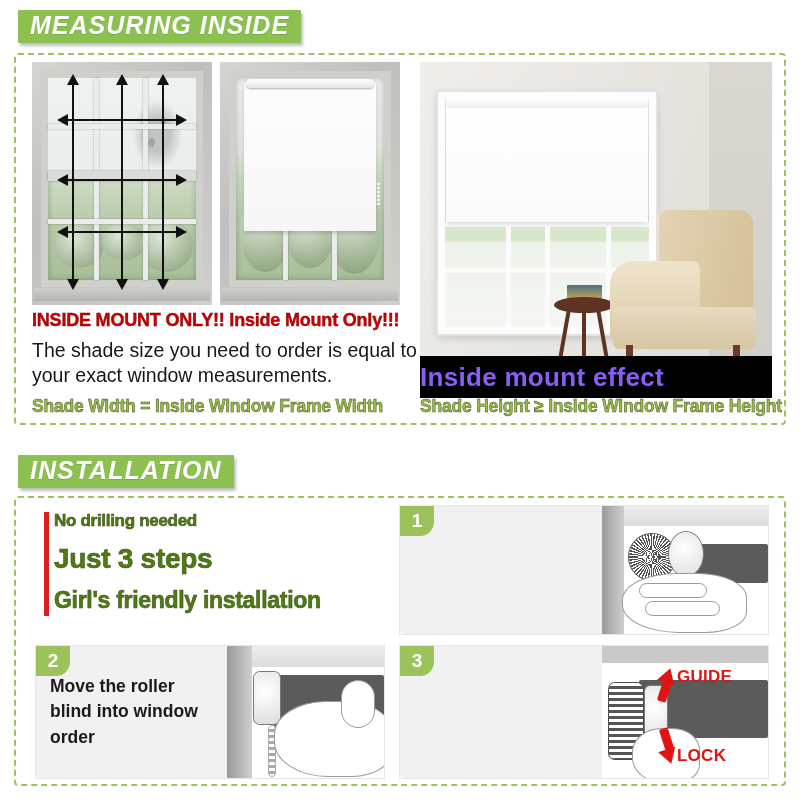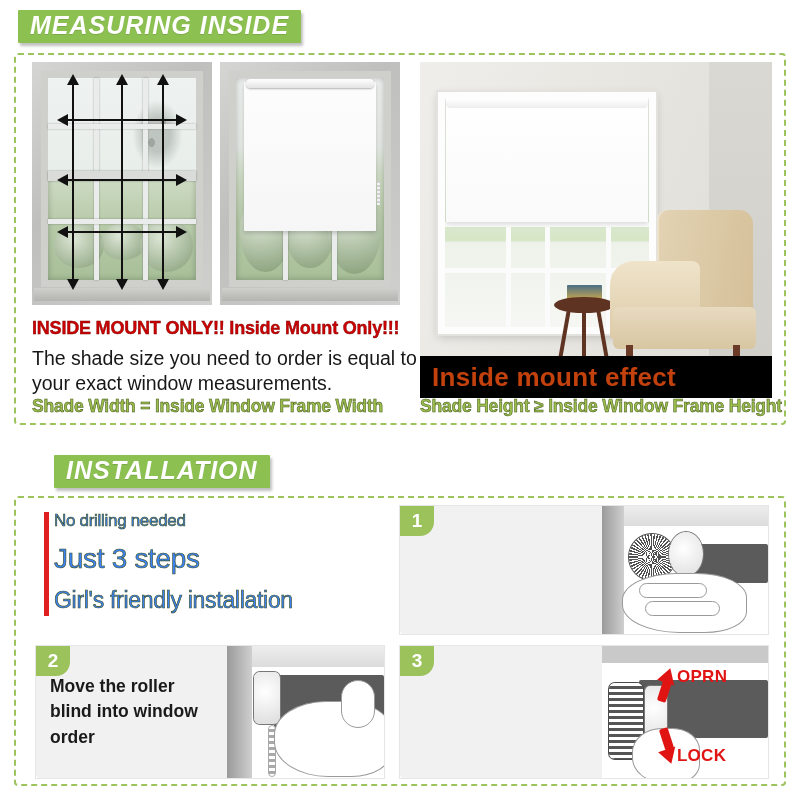--- a/index.html
+++ b/index.html
@@ -180,25 +180,25 @@
   .table-leg{position:absolute;top:18%;width:4px;height:86%;background:#5e3322;}
   .books{position:absolute;left:22%;top:-16%;width:58%;height:20%;background:linear-gradient(#4a6f86,#caa74e);border-radius:1px;}
   .floor-toy{position:absolute;left:26%;bottom:5%;width:10%;height:3%;background:linear-gradient(90deg,#b5542f,#2f4f86,#c9a33a);}
 
   .caption-bar{
     position:absolute;left:0;right:0;bottom:0;height:42px;
     background:#000000;
     display:flex;align-items:center;
   }
   .caption-bar span{
-    color:#c2410c;font-weight:bold;font-size:26px;padding-left:12px;letter-spacing:.3px;
-  }
-
-  
-  #mg-text{position:absolute;left:16px;top:256px;width:388px;margin-top:8px;}
+    color:#8b5cf6;font-weight:bold;font-size:26px;letter-spacing:.3px;
+  }
+
+  
+  #mg-text{position:absolute;left:16px;top:256px;width:388px;}
   .red-line{
     color:#cc0000;font-weight:bold;font-size:18px;line-height:1;
     -webkit-text-stroke:.4px #7a0000;
     letter-spacing:-.2px;
   }
   .body-line{
     color:#171717;font-size:19.5px;line-height:1.28;margin-top:9px;font-weight:500;
   }
   .green-line{
     color:#9bbd4b;font-weight:bold;font-size:17.5px;
@@ -208,21 +208,21 @@
   #mg-green-w{position:absolute;left:16px;top:341px;}
   #mg-green-h{position:absolute;left:404px;top:341px;}
 
   
   .inst-left{
     position:absolute;left:20px;top:8px;width:348px;height:118px;
     padding-left:18px;box-sizing:border-box;
   }
   .redbar{position:absolute;left:8px;top:6px;width:5px;height:104px;background:#e02020;}
   .inst-green{
-    color:#3b82f6;font-weight:normal;
+    color:#4d7c0f;font-weight:bold;
     -webkit-text-stroke:.6px #3e4f1c;
     letter-spacing:-.3px;line-height:1;
   }
   .ig1{font-size:17px;margin-top:6px;}
   .ig2{font-size:28px;margin-top:16px;}
   .ig3{font-size:23px;margin-top:16px;}
 
   .step{
     position:absolute;
     background:#fff;
@@ -393,21 +393,21 @@
     <div id="mg-text">
       <div class="red-line">INSIDE MOUNT ONLY!! Inside Mount Only!!!</div>
       <div class="body-line">The shade size you need to order is equal to your exact window measurements.</div>
     </div>
 
     <div id="mg-green-h" class="green-line">Shade Height ≥ Inside Window Frame Height</div>
     <div id="mg-green-w" class="green-line">Shade Width = Inside Window Frame Width</div>
   </div>
 </div>
 
-<div class="banner-wrap" style="position:absolute;left:0;top:445px;margin-left:36px;">
+<div class="banner-wrap" style="position:absolute;left:0;top:445px;">
   <span class="banner">INSTALLATION</span>
 </div>
 
 <div id="installation-panel" class="dashed">
 
   <div class="inst-left">
     <div class="redbar"></div>
     <div class="inst-green ig1">No drilling needed</div>
     <div class="inst-green ig2">Just 3 steps</div>
     <div class="inst-green ig3">Girl's friendly installation</div>
@@ -451,20 +451,20 @@
     </div>
     <div class="step-artcol">
       <div class="art-ceil" style="height:13%;background:#c9c9c9;"></div>
       <div class="art-roller" style="top:26%;height:44%;width:78%;right:0;"></div>
       <div class="art-gear" style="left:4%;top:28%;width:34px;height:76px;border-radius:6px;background:repeating-linear-gradient(#ffffff 0 3px,#555 3px 6px);"></div>
       <div class="art-cap" style="left:26%;top:30%;width:22px;height:58px;border-radius:5px;"></div>
       <div class="art-hand" style="left:18%;top:62%;width:40%;height:40%;"></div>
 
       <div class="arrow-stem" style="left:35%;top:26%;height:22px;transform:rotate(18deg);"></div>
       <div class="arrow-up" style="left:34%;top:17%;transform:rotate(18deg);"></div>
-      <span class="lock-label" style="left:45%;top:16%;">OPRN</span>
+      <span class="lock-label" style="left:45%;top:16%;">GUIDE</span>
 
       <div class="arrow-stem" style="left:36%;top:62%;height:22px;transform:rotate(-18deg);"></div>
       <div class="arrow-dn" style="left:35%;top:78%;transform:rotate(-18deg);"></div>
       <span class="open-label" style="left:45%;top:76%;">LOCK</span>
     </div>
   </div>
 </div>
 
 </body></html>

